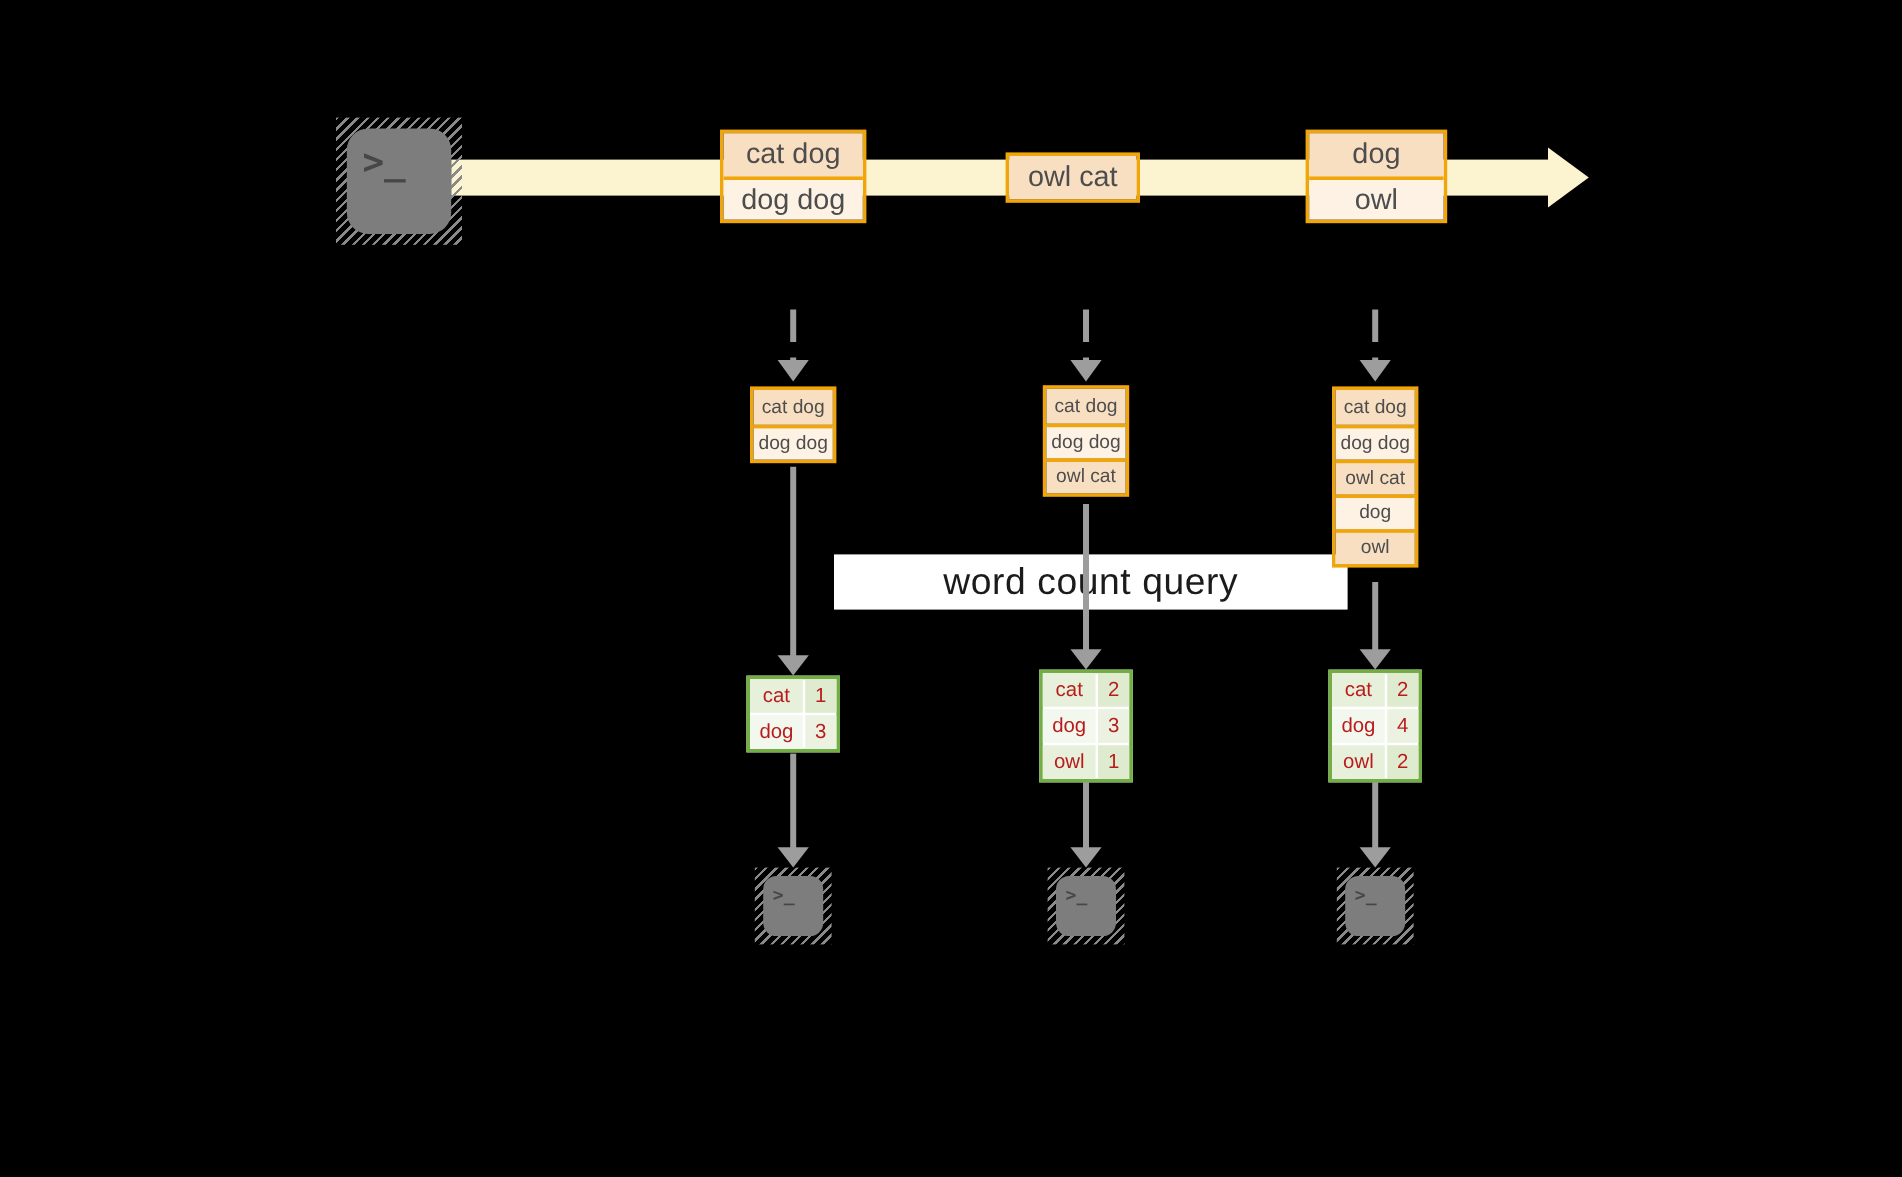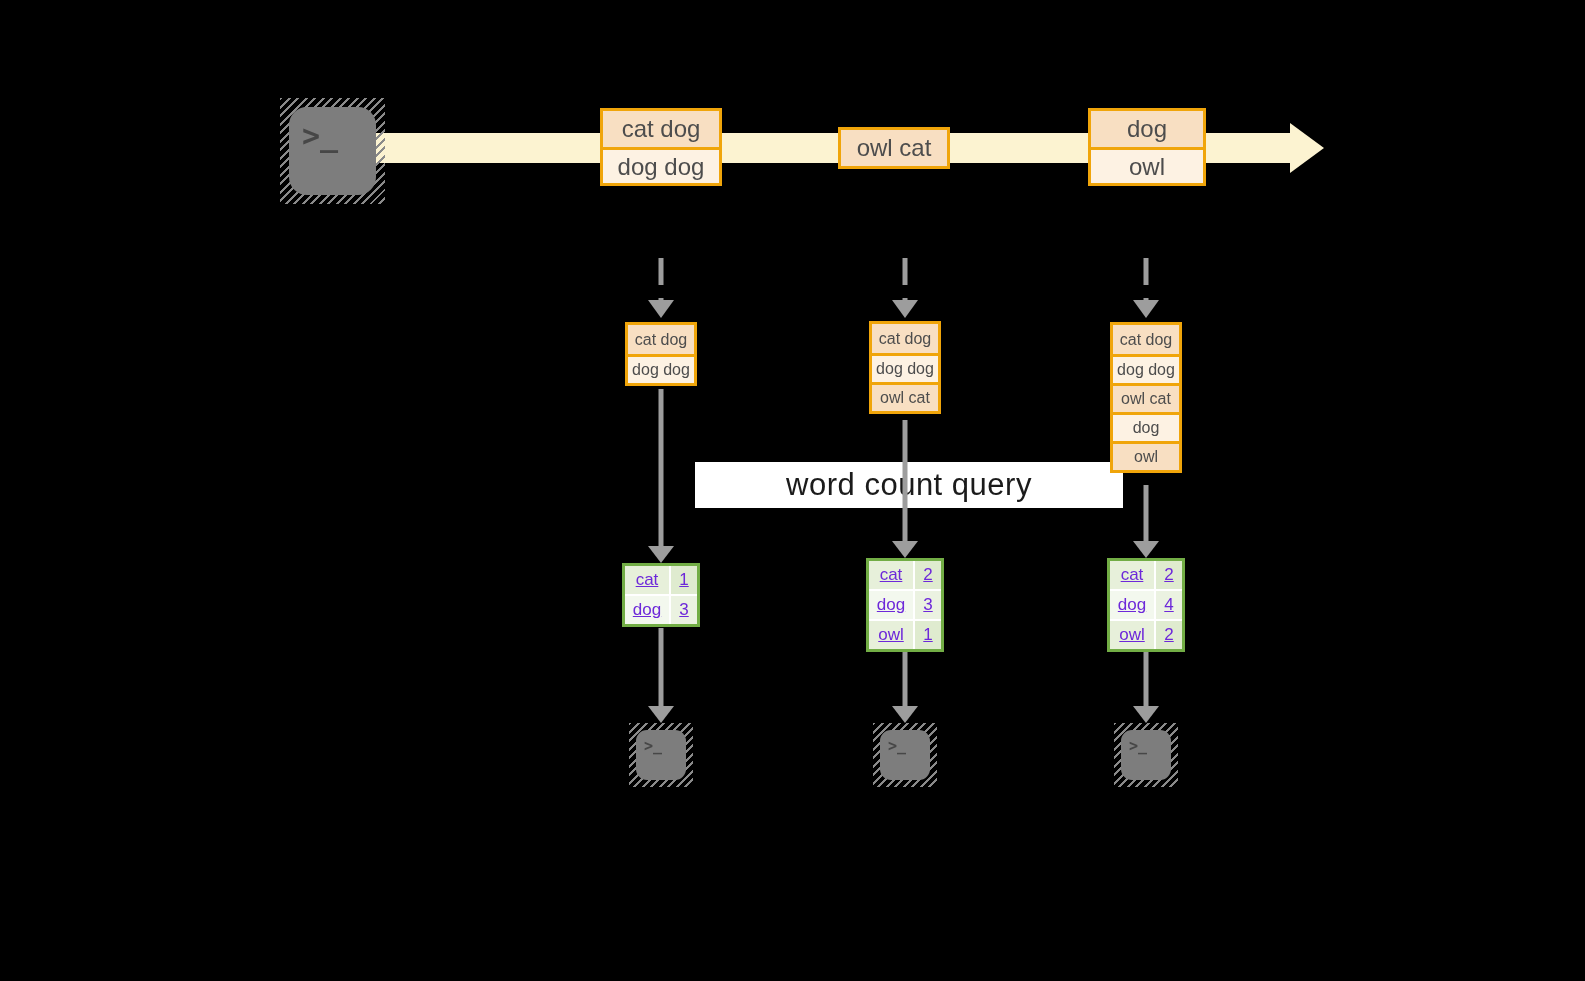--- a/index.html
+++ b/index.html
@@ -30,21 +30,21 @@
   .cream{background:#fdf2e3;}
 
   
   .query-box{position:absolute;left:695px;top:462px;width:428px;height:46px;background:#ffffff;z-index:1;
     display:flex;align-items:center;justify-content:center;}
   .query-box span{font-size:31px;color:#1b1b1b;letter-spacing:0.5px;}
 
   
   .ctable{position:absolute;z-index:3;background:#ffffff;border:3px solid #72ad45;
     display:grid;grid-template-columns:44px 26px;gap:2px;}
-  .gcell{height:28px;display:flex;align-items:center;justify-content:center;font-size:17px;color:#6d28d9;text-decoration:underline;}
+  .gcell{height:28px;display:flex;align-items:center;justify-content:center;font-size:17px;color:#b91c1c;}
   .g-od-l{background:#e7f0da;} .g-od-v{background:#dfebcf;}
   .g-ev-l{background:#f3f8ee;} .g-ev-v{background:#ebf2e1;}
 
   .arrows{position:absolute;left:0;top:0;z-index:2;}
 </style>
 </head>
 <body>
 
 <div class="canvas">
 

